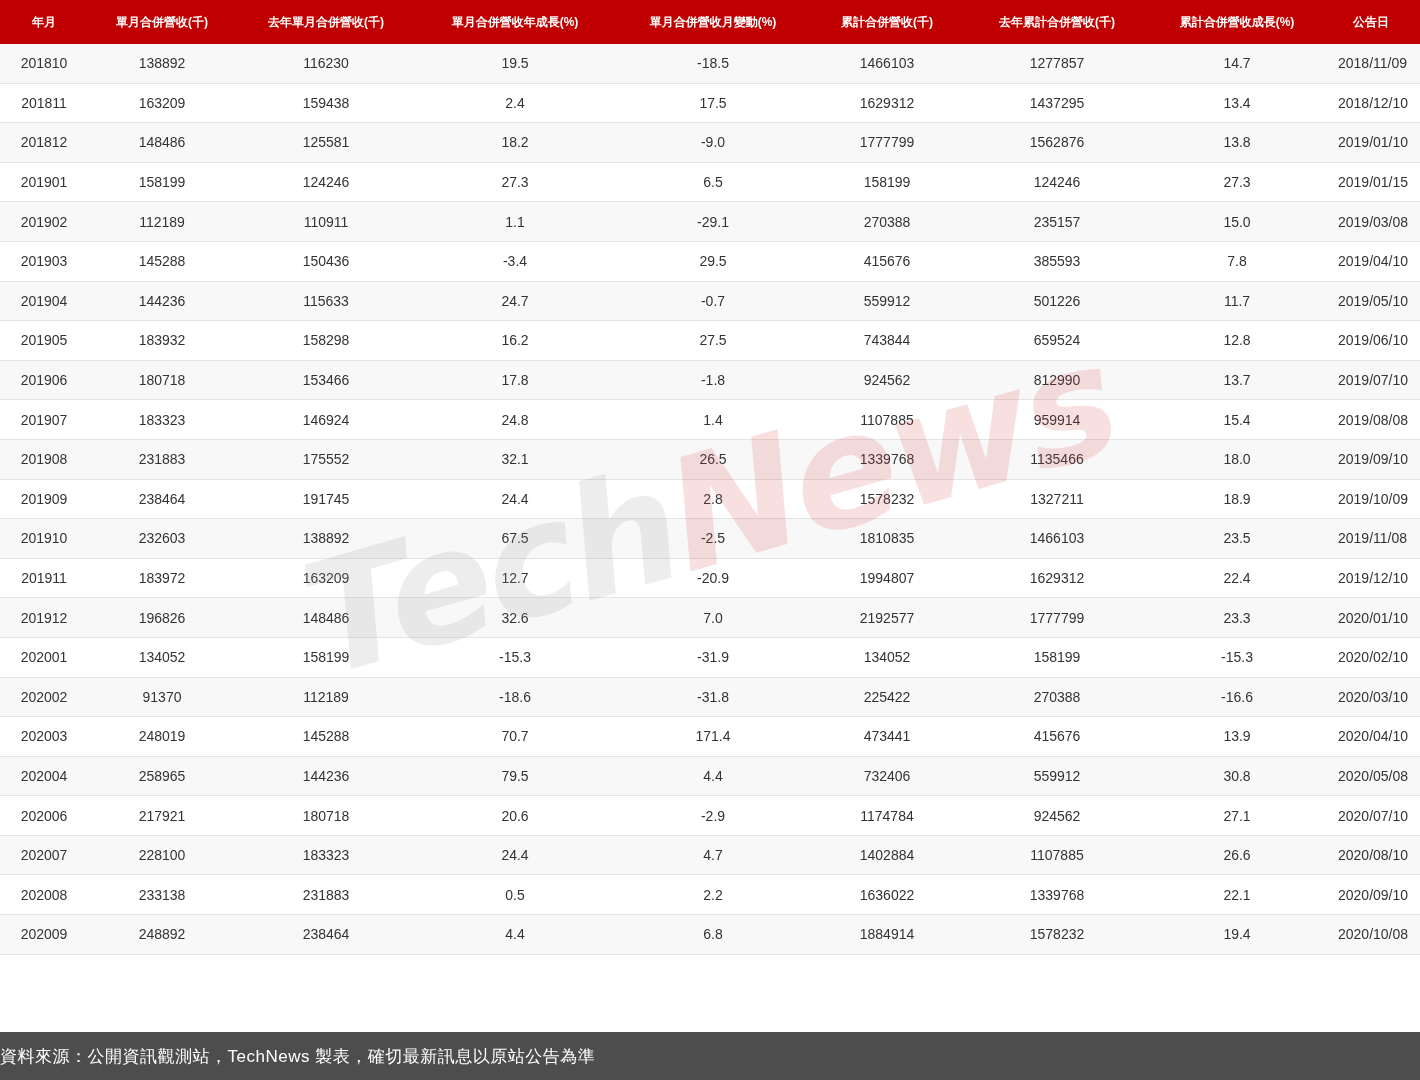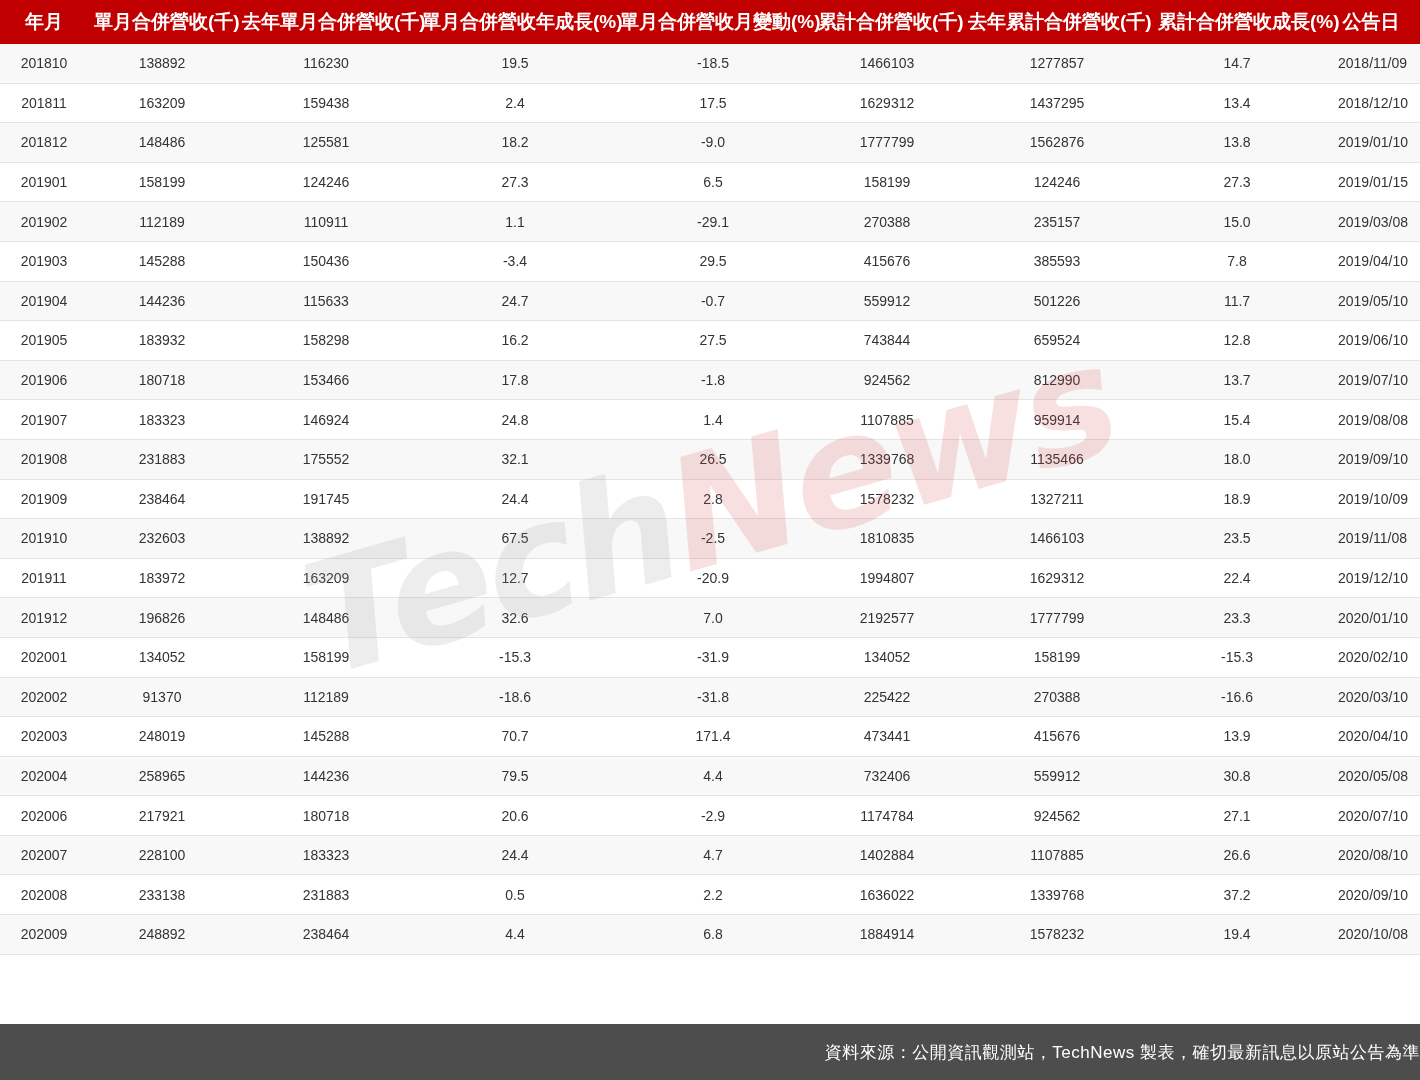--- a/index.html
+++ b/index.html
@@ -49,21 +49,21 @@
   table.revenue {
     border-collapse: collapse;
     width: 1420px;
     table-layout: fixed;
     position: relative;
     z-index: 1;
   }
   table.revenue thead th {
     background: #c00000;
     color: #ffffff;
-    font-size: 19px;
+    font-size: 12px;
     font-weight: bold;
     height: 44px;
     padding: 0 6px;
     text-align: center;
     vertical-align: middle;
     border: none;
     white-space: nowrap;
   }
   table.revenue tbody td {
     font-size: 14px;
@@ -85,27 +85,27 @@
   td.c0 { text-align: center; }
   td.num { text-align: right; padding-right: 52px; }
   td.num-wide { text-align: right; padding-right: 62px; }
   td.pct { text-align: right; padding-right: 94px; }
   td.date { text-align: center; }
   .footer {
     position: absolute;
     left: 0;
     bottom: 0;
     width: 1420px;
-    height: 56px;
+    height: 48px;
     background: #4d4d4d;
     color: #ffffff;
     font-size: 17px;
     display: flex;
     align-items: center;
-    justify-content: flex-end;
+    justify-content: flex-start;
     letter-spacing: 0.5px;
     z-index: 6;
   }
 </style>
 </head>
 <body>
 
 <div class="page">
 
   <div class="watermark">
@@ -370,21 +370,21 @@
           <td class="date">2020/08/10</td>
         </tr>
         <tr>
           <td class="c0">202008</td>
           <td class="num">233138</td>
           <td class="num-wide">231883</td>
           <td class="pct">0.5</td>
           <td class="pct">2.2</td>
           <td class="num">1636022</td>
           <td class="num-wide">1339768</td>
-          <td class="pct">37.2</td>
+          <td class="pct">22.1</td>
           <td class="date">2020/09/10</td>
         </tr>
         <tr>
           <td class="c0">202009</td>
           <td class="num">248892</td>
           <td class="num-wide">238464</td>
           <td class="pct">4.4</td>
           <td class="pct">6.8</td>
           <td class="num">1884914</td>
           <td class="num-wide">1578232</td>

